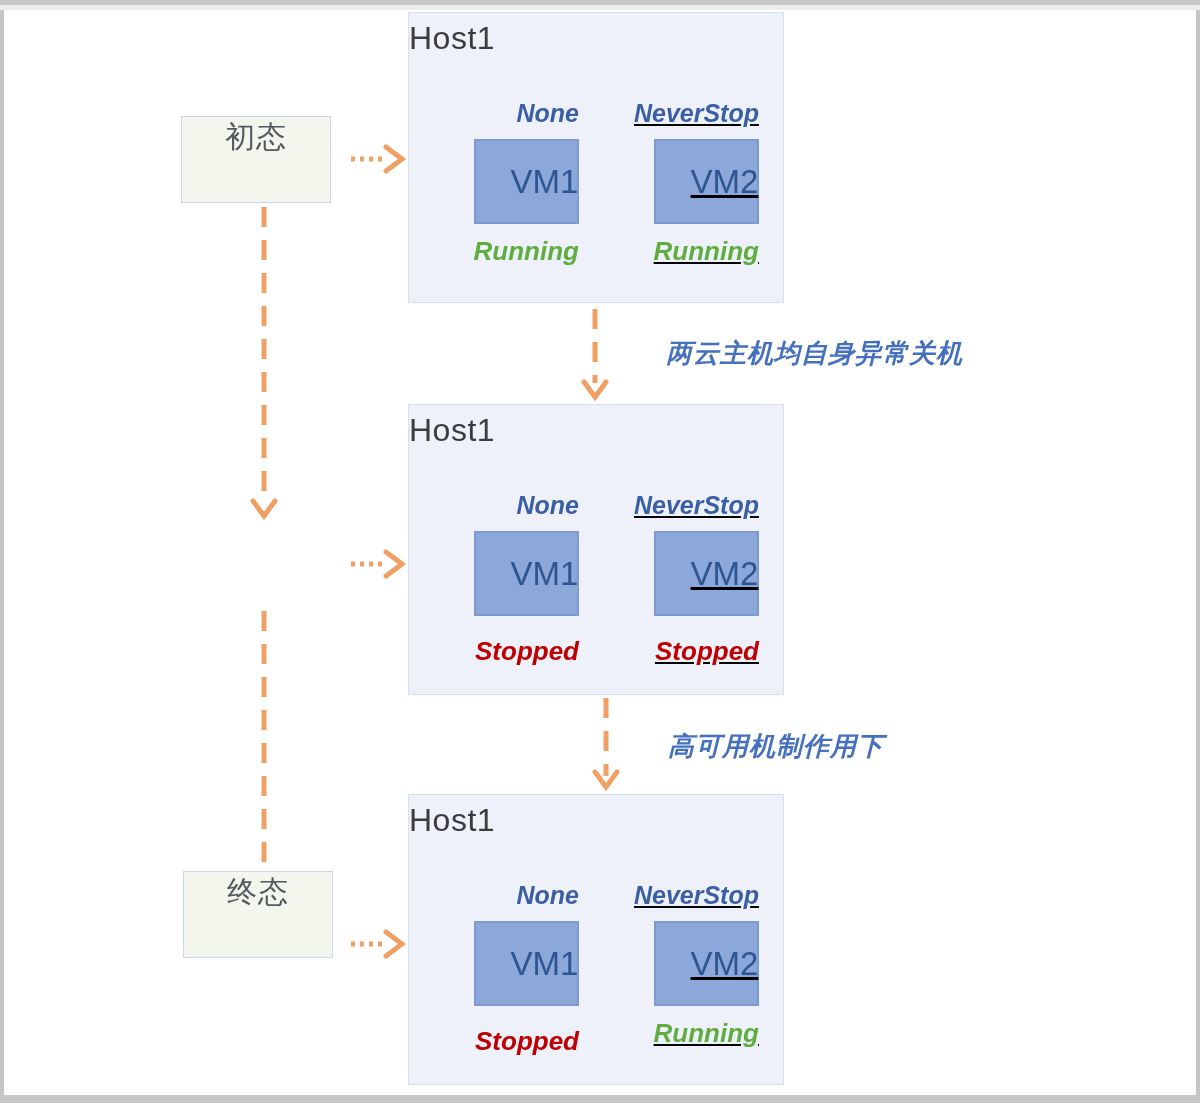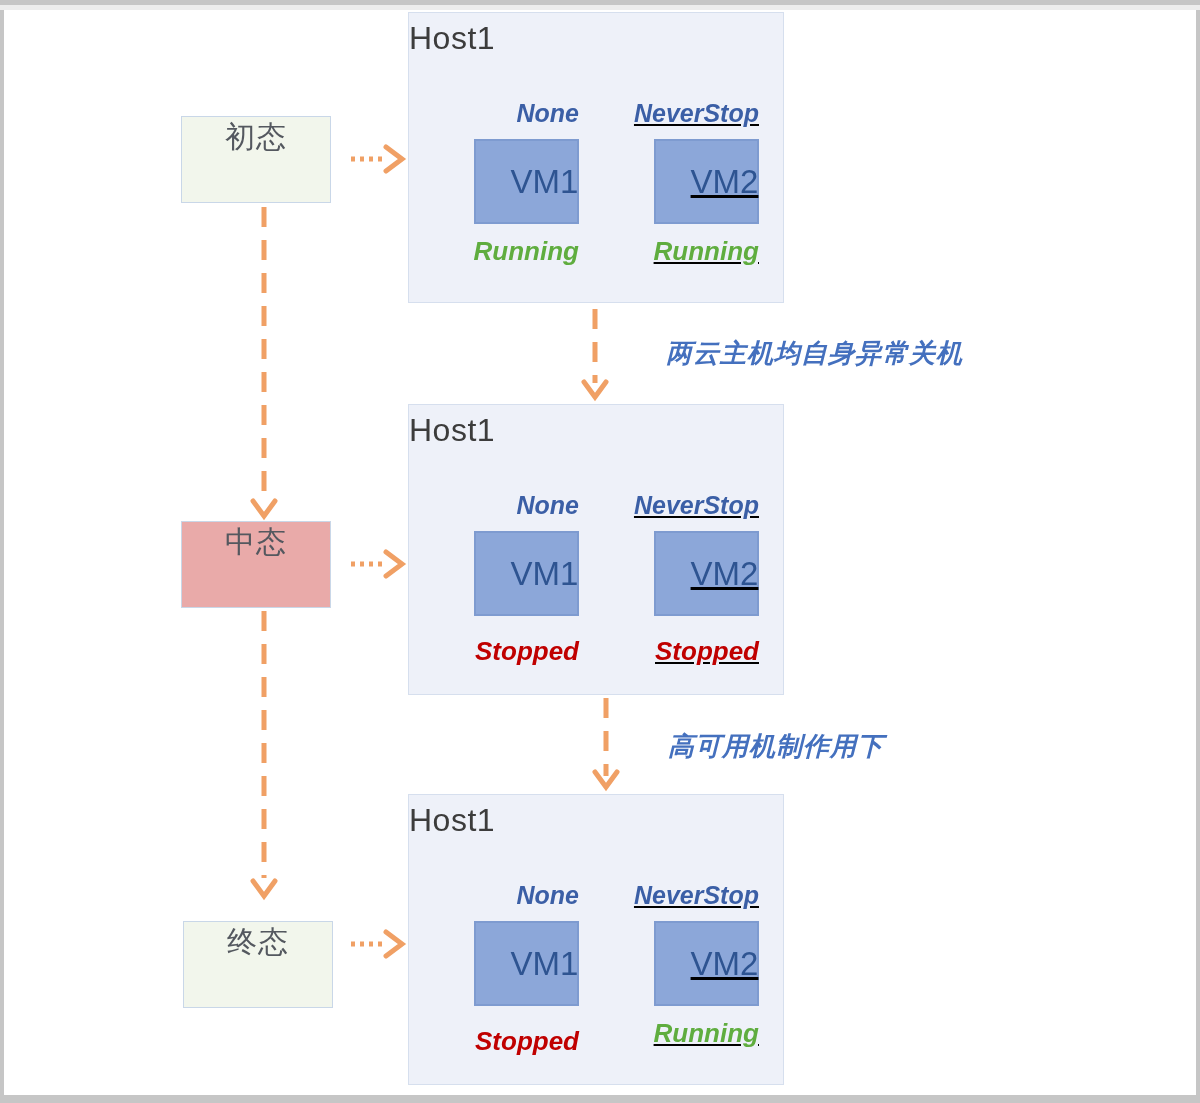--- a/index.html
+++ b/index.html
@@ -41,21 +41,21 @@
 
   .state{
     position:absolute;left:181px;width:150px;height:87px;
     background:var(--c-state_green_bg);border:1px solid var(--c-state_border);
     box-sizing:border-box;display:flex;align-items:flex-start;justify-content:center;
     font-size:30px;color:var(--c-state_text);letter-spacing:1px;
   }
   .state.pink{background:var(--c-state_pink_bg);}
   .state.s1{top:116px;}
   .state.s2{top:521px;}
-  .state.s3{top:921px;left:183px;}
+  .state.s3{top:871px;left:183px;}
 
   .t-label{
     position:absolute;font-size:26px;font-style:italic;font-weight:700;
     color:var(--c-label_text);white-space:nowrap;letter-spacing:1px;
   }
   .t-label.t1{left:630px;top:336px;margin-left:36px;}
   .t-label.t2{left:668px;top:729px;}
 </style>
 </head>
 <body>
@@ -90,23 +90,20 @@
       <polyline class="head" points="584,382 595,397 606,382"></polyline>
     </g>
     <g>
       <line class="dash" x1="606" y1="698" x2="606" y2="776"></line>
       <polyline class="head" points="595,772 606,787 617,772"></polyline>
     </g>
   </svg>
 
   <div class="state s1">
     <span>初态</span>
-  </div>
-  <div class="state pink s2">
-    <span>中态</span>
   </div>
   <div class="state s3">
     <span>终态</span>
   </div>
 
   <div class="host" style="top:12px">
     <div class="host-title">Host1</div>
     <div class="vm-col c1">
       <div class="vm-policy">None</div>
       <div class="vm-box">

